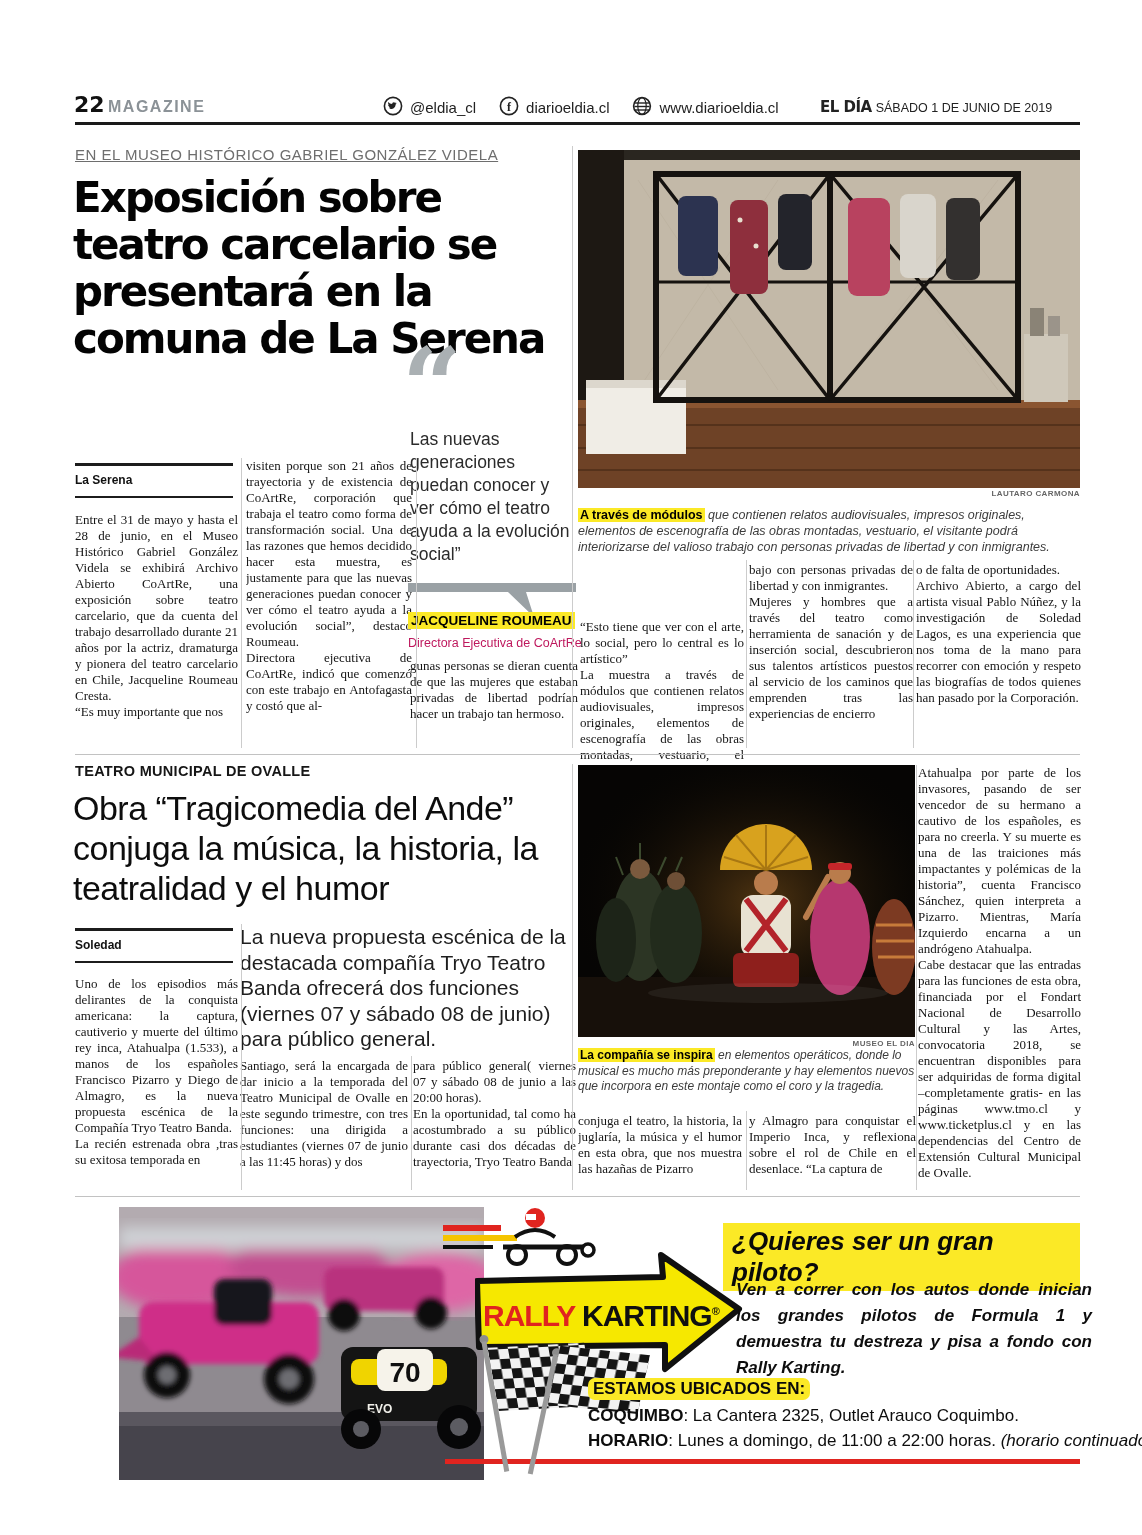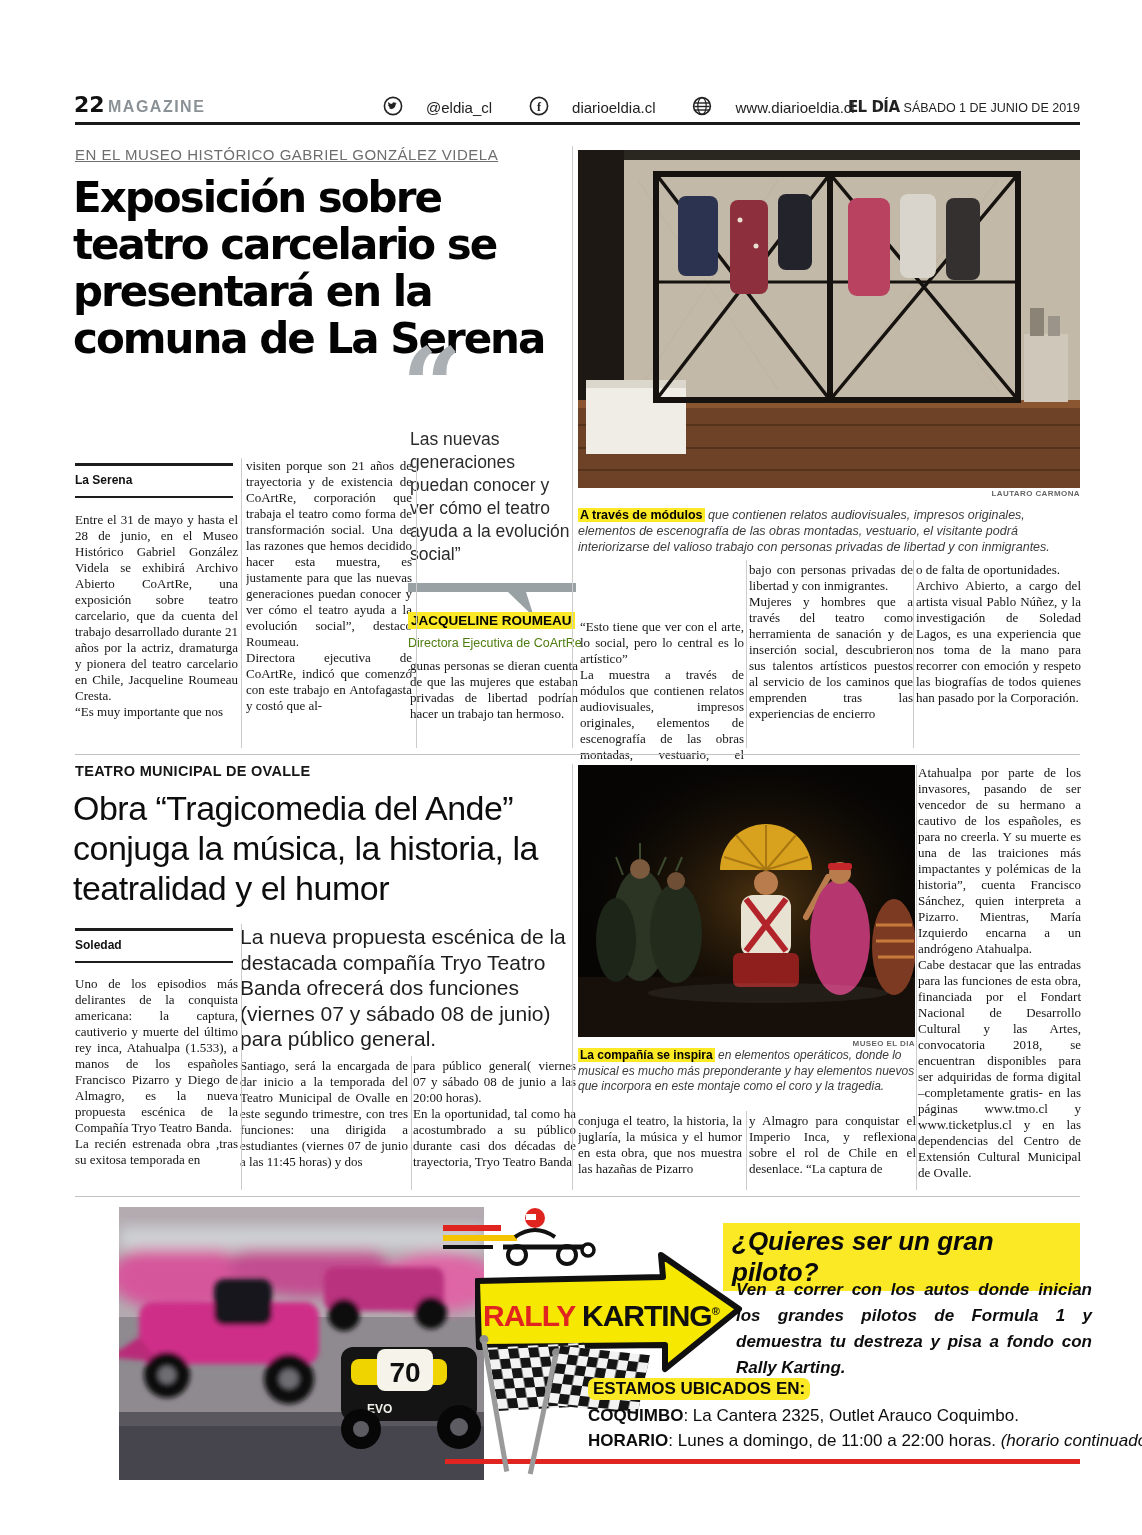--- a/index.html
+++ b/index.html
@@ -4,42 +4,42 @@
 <style>
   :root{ --yl:#fbe926; --adred:#e0241f; --qgray:#9aa1a5; }
   html,body{margin:0;padding:0;background:#e9e9e9;}
   .page{position:relative;width:1142px;height:1535px;background:#fff;margin:0 auto;
         font-family:"Liberation Sans",sans-serif;overflow:hidden;}
   .abs{position:absolute;}
   
   .hdr-num{left:74px;top:92px;font:800 22px "DejaVu Sans",sans-serif;color:#111;}
   .hdr-mag{left:108px;top:98px;font:bold 16px "Liberation Sans",sans-serif;color:#8b9297;letter-spacing:1.5px;}
   .hdr-soc{left:383px;top:96px;display:flex;gap:9px;align-items:center;font:15px "Liberation Sans",sans-serif;color:#222;}
-  .hdr-soc .it{display:flex;gap:23px;align-items:center;margin-right:28px;}
-  .hdr-right{left:820px;top:98px;width:260px;text-align:right;font:12.5px "Liberation Sans",sans-serif;color:#222;}
+  .hdr-soc .it{display:flex;gap:7px;align-items:center;margin-right:14px;}
+  .hdr-right{left:820px;top:98px;width:260px;font:12.5px "Liberation Sans",sans-serif;color:#222;}
   .hdr-right b{font:800 15px "DejaVu Sans",sans-serif;letter-spacing:-0.5px;margin-right:4px;}
   .hdr-rule{left:75px;top:122px;width:1005px;height:3px;background:#1a1a1a;}
   
   .vr{position:absolute;width:1px;background:#cccccc;}
   .hr{position:absolute;height:1px;background:#c2c2c2;}
   
   .kicker1{left:75px;top:146px;font:15px "Liberation Sans",sans-serif;color:#6e6e6e;
            letter-spacing:.5px;text-decoration:underline;}
   .headline1{left:73px;top:174px;width:508px;font:bold 42px/47px "DejaVu Sans",sans-serif;
              letter-spacing:-2px;color:#030303;}
   .lead{font:21px/25.5px "Liberation Sans",sans-serif;color:#1e1e1e;}
   .lead1{left:75px;top:344px;width:348px;}
   .dateline{position:absolute;width:158px;border-top:3px solid #1c1c1c;border-bottom:2px solid #1c1c1c;
             padding:7px 0 9px;font:bold 12px "Liberation Sans",sans-serif;color:#111;}
   .bodycol{position:absolute;font:13px/16px "Liberation Serif",serif;color:#141414;
            text-align:justify;white-space:pre-line;overflow:hidden;}
   .qicon{left:402px;top:345px;font:bold 104px/0.8 "DejaVu Serif",serif;color:#aab0b3;letter-spacing:-8px;}
   .qtext{left:410px;top:428px;width:168px;font:17.5px/23px "Liberation Sans",sans-serif;color:#2b2b2b;}
   .qauthor{left:408px;top:612px;background:var(--yl);padding:1px 3px;font:800 13.5px "Liberation Sans",sans-serif;color:#000;}
-  .qrole{left:408px;top:636px;font:12.5px "Liberation Sans",sans-serif;color:#4d7c0f;}
+  .qrole{left:408px;top:636px;font:12.5px "Liberation Sans",sans-serif;color:#be185d;}
   .credit{position:absolute;font:bold 8px "Liberation Sans",sans-serif;color:#666;letter-spacing:.4px;text-align:right;}
   .cap{position:absolute;font:italic 12.5px/16px "Liberation Sans",sans-serif;color:#3c3c3c;}
   .caplead{font-style:normal;font-weight:bold;color:#000;background:var(--yl);padding:0 2px;}
   .kicker2{left:75px;top:763px;font:bold 14.5px "Liberation Sans",sans-serif;color:#161616;letter-spacing:.3px;}
   .headline2{left:73px;top:788px;width:508px;font:34px/40px "Liberation Sans",sans-serif;
              letter-spacing:-.5px;color:#0d0d0d;}
   .lead2{left:240px;top:924px;width:338px;}
   
   .ad{left:75px;top:1207px;width:1005px;height:273px;}
   .ad-head{left:648px;top:16px;background:var(--yl);padding:3px 9px;

